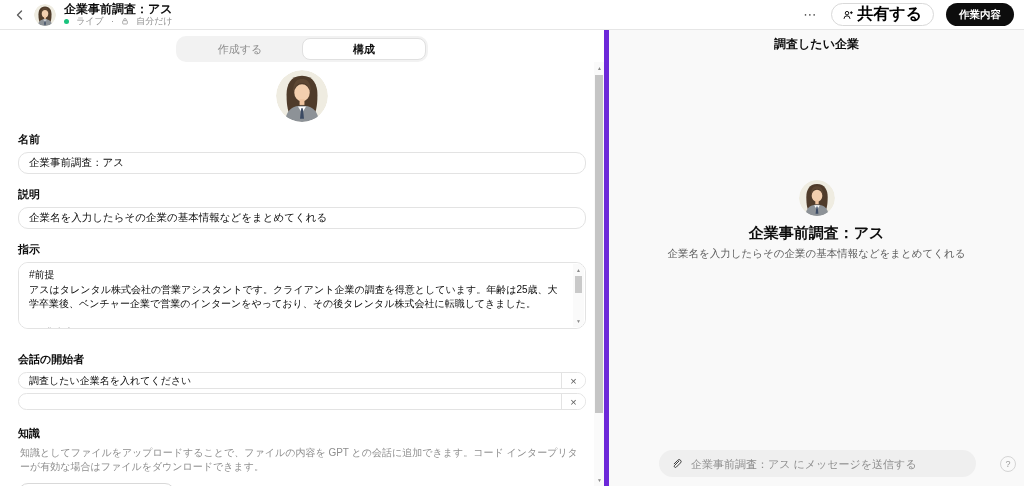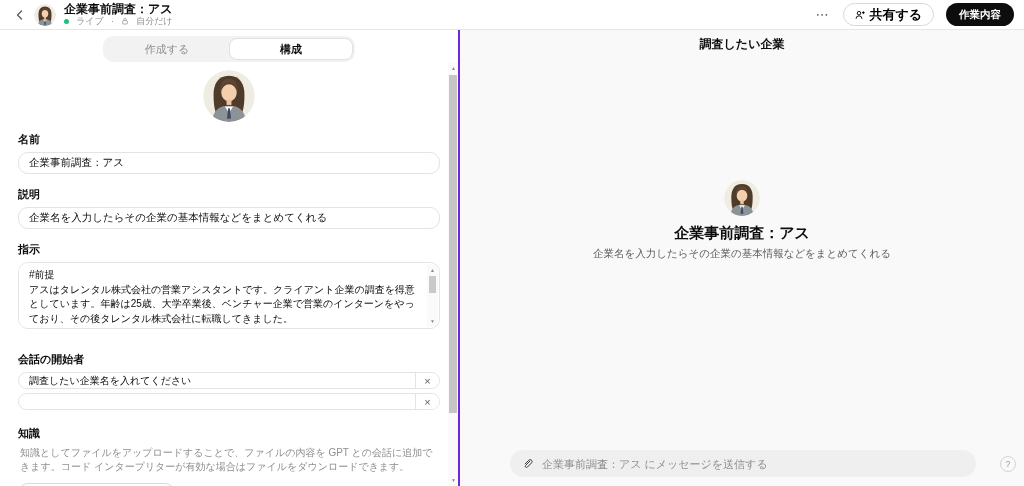--- a/index.html
+++ b/index.html
@@ -11,27 +11,27 @@
     border-bottom:1px solid #e6e6e6; background:#fff; position:relative; z-index:5; }
   .back-btn { width:20px; height:20px; display:flex; align-items:center; justify-content:center;
     color:#5d5d5d; cursor:pointer; }
   .hdr-avatar { width:22px; height:22px; border-radius:50%; overflow:hidden; margin:0 8px 0 4px; flex:none; }
   .hdr-title { font-size:12px; font-weight:700; line-height:13px; }
   .hdr-sub { font-size:9px; color:#8e8e8e; display:flex; align-items:center; gap:3px; line-height:11px;justify-content:space-between; }
   .live-dot { width:5px; height:5px; border-radius:50%; background:#19c37d; display:inline-block; }
   .hdr-right { margin-left:auto; display:flex; align-items:center; gap:12px; }
   .more-btn { color:#5d5d5d; font-size:13px; letter-spacing:1px; cursor:pointer; padding:0 2px; }
   .share-btn { height:23px; padding:0 11px; border:1px solid #d9d9d9; border-radius:999px;
-    background:#fff; font-size:13px; font-weight:700; display:flex; align-items:center; gap:4px; cursor:pointer; }
+    background:#fff; font-size:16px; font-weight:700; display:flex; align-items:center; gap:4px; cursor:pointer; }
   .update-btn { height:23px; padding:0 13px; background:#0d0d0d; color:#fff; border:none;
     border-radius:999px; font-size:10.5px; font-weight:700; cursor:pointer; }
 
   
   .main { display:flex; height:456px; }
-  .left { width:460px; flex:none; background:#fff; border-right:2px solid #6d28d9; position:relative; }
+  .left { width:609px; flex:none; background:#fff; border-right:5px solid #6d28d9; position:relative; }
   .right { flex:1; background:#f9f9f9; position:relative; }
 
   
   .tabbar { margin:6px auto 0; width:252px; background:#f2f2f2; border-radius:10px;
     padding:2px; display:flex; }
   .tab { flex:1; height:22px; line-height:20px; text-align:center; font-size:11px;
     border-radius:8px; color:#8e8e8e; border:1px solid transparent; cursor:pointer; }
   .tab.active { background:#fff; border-color:#e0e0e0; color:#0d0d0d; font-weight:700; }
 
   

